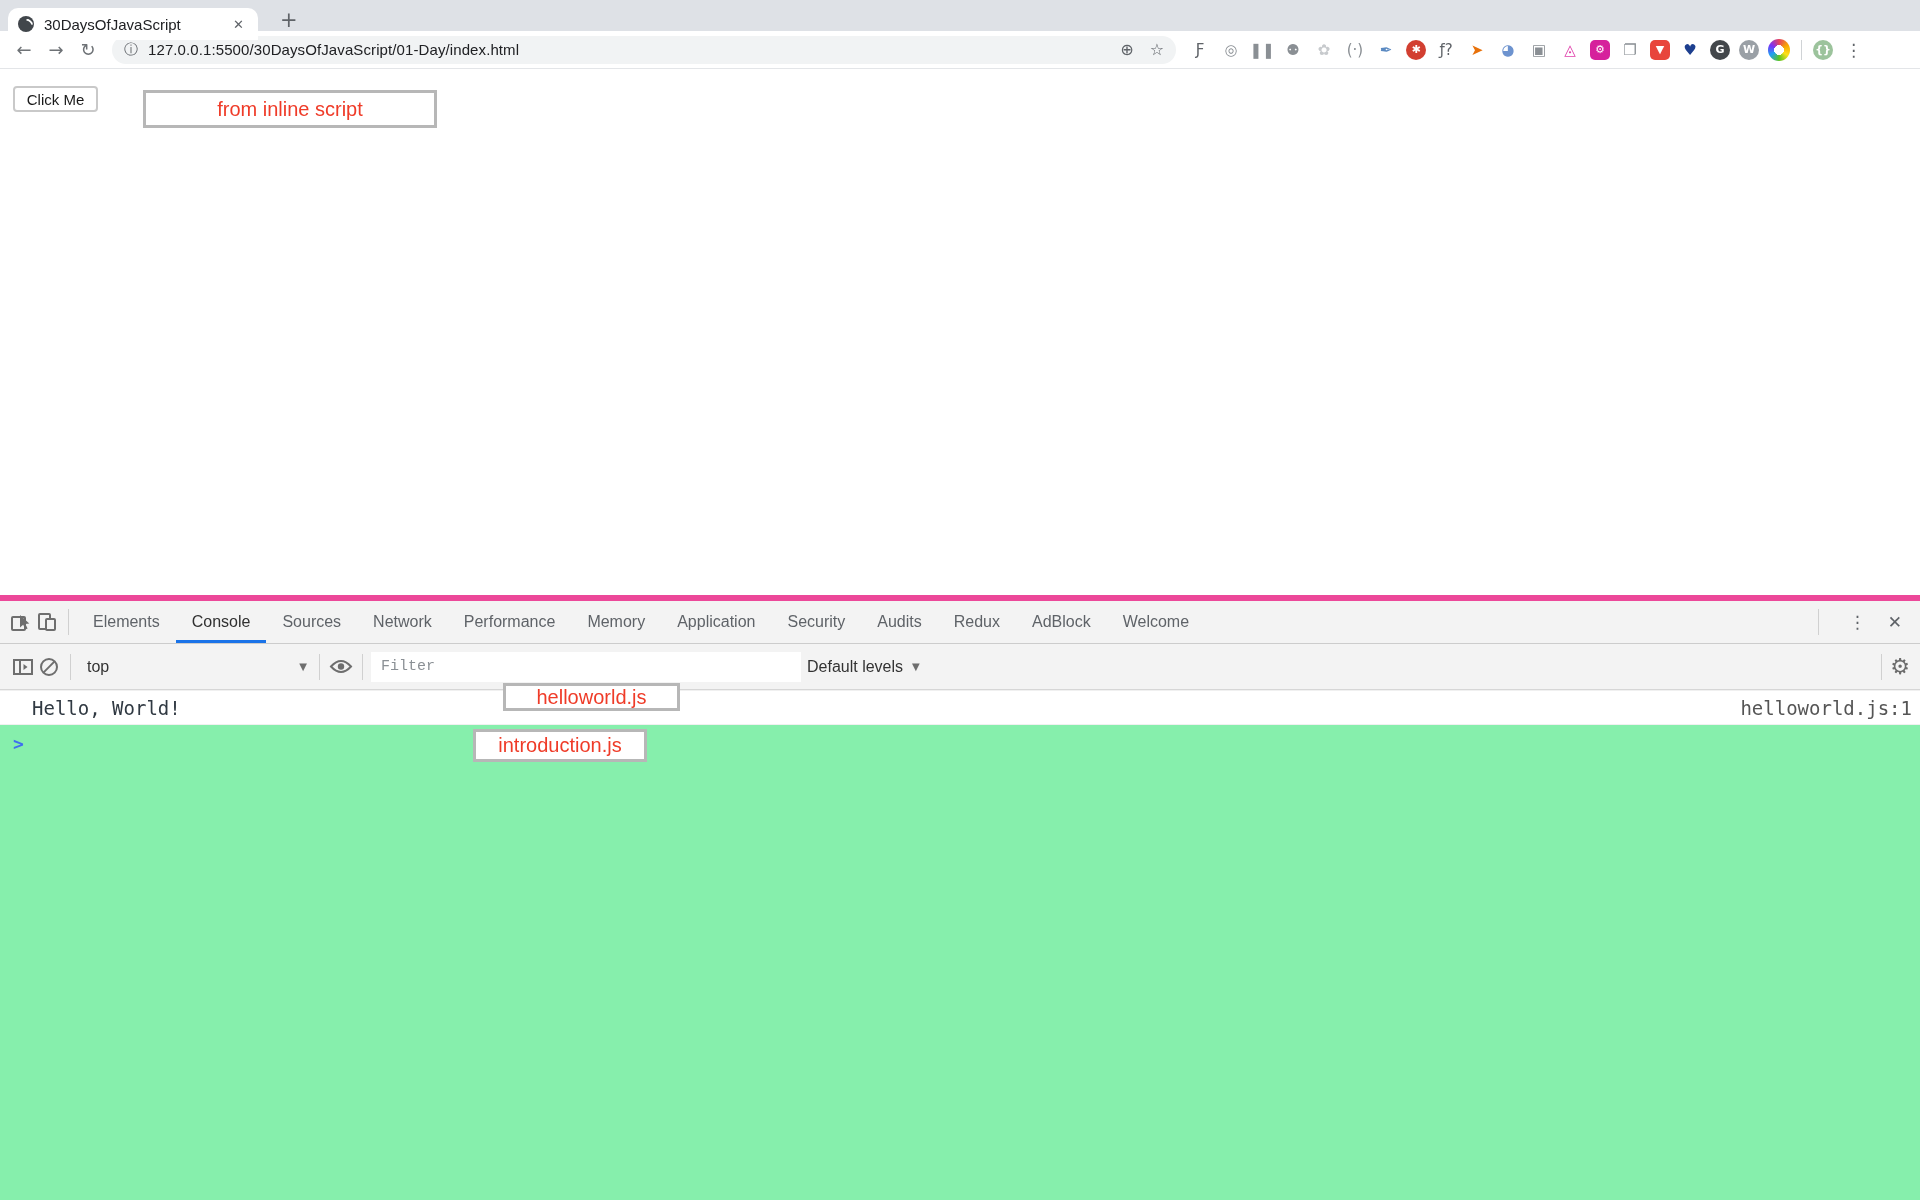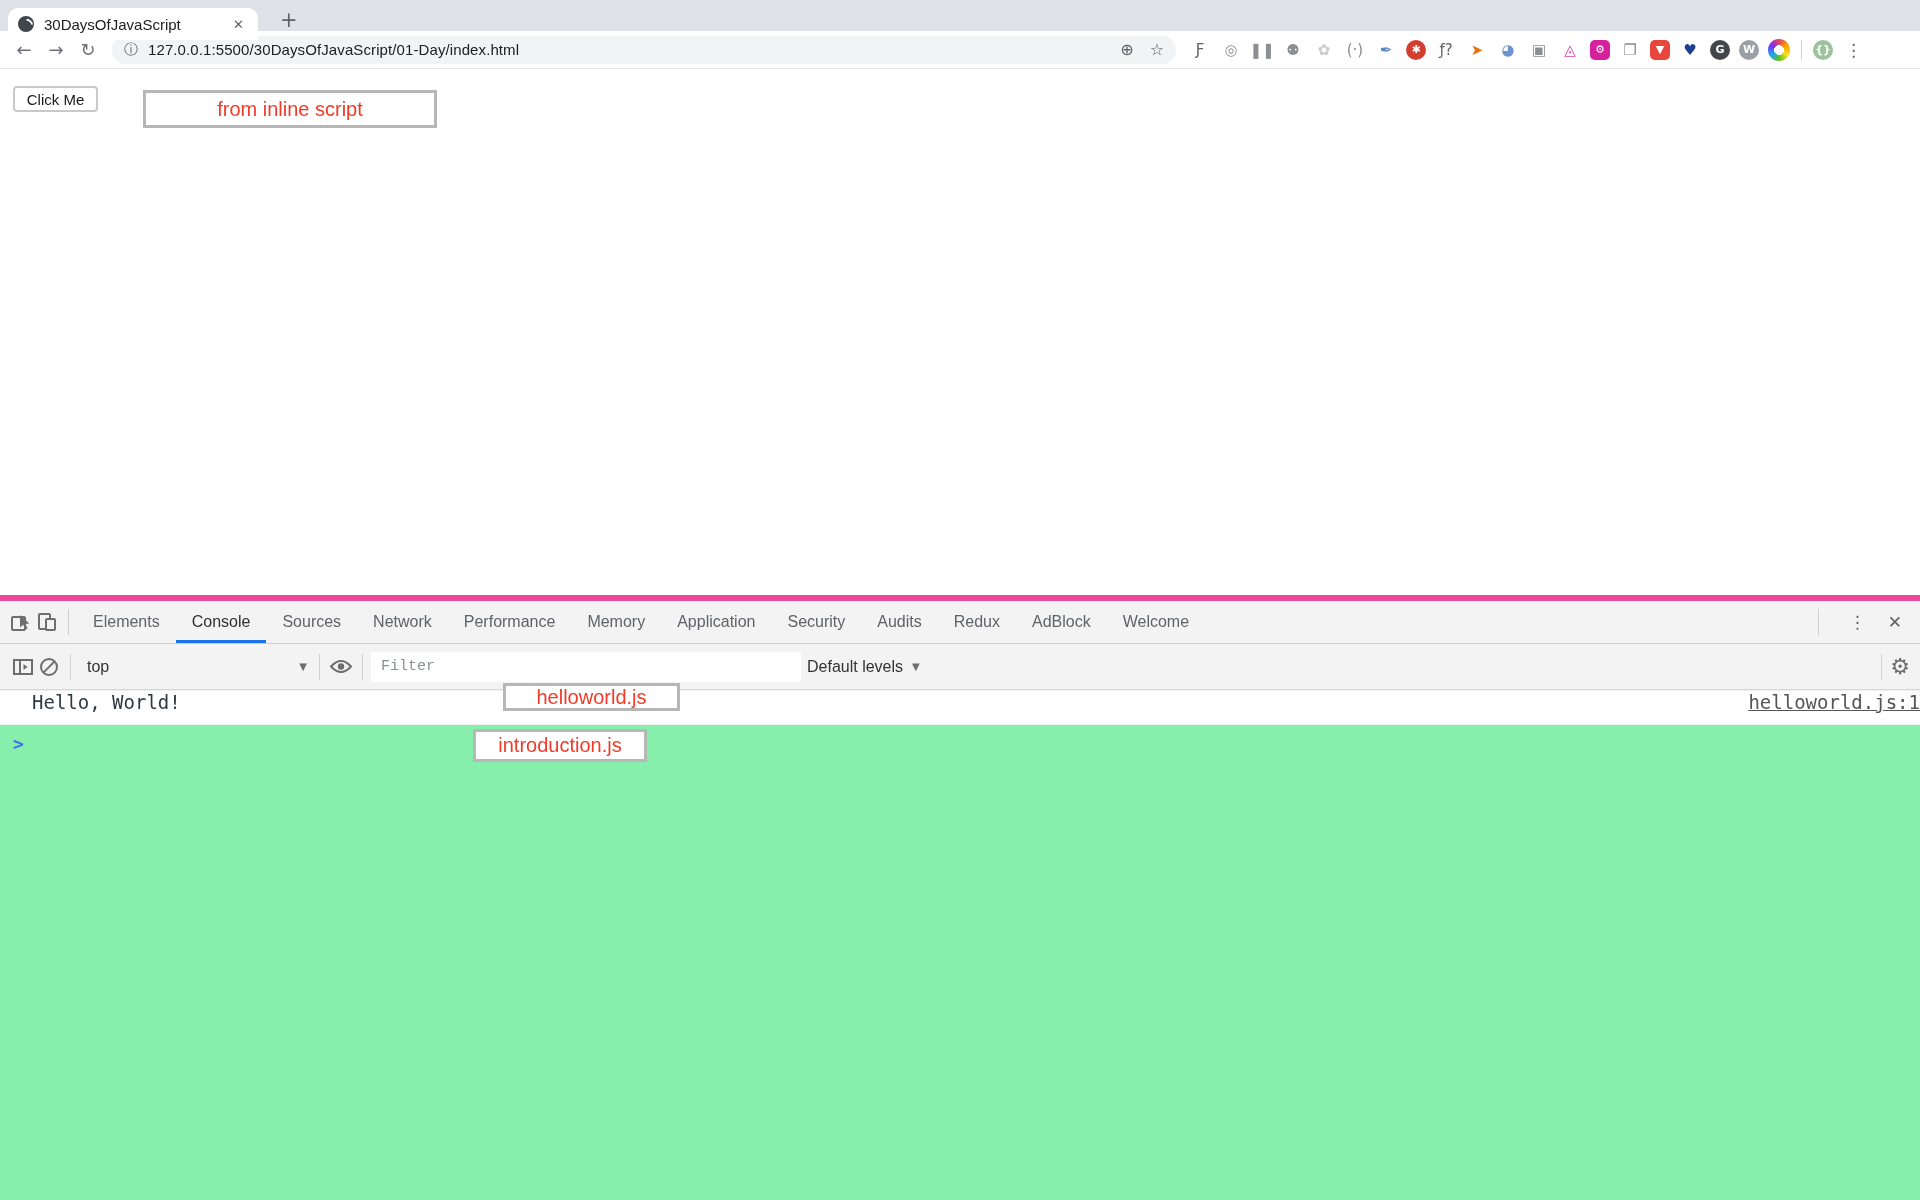--- a/index.html
+++ b/index.html
@@ -72,24 +72,24 @@
        padding:0 4px 0 8px}
   .dd-arrow{font-size:10px;color:#6e6e6e}
   .filter-input{width:430px;height:30px;border:none;background:#fff;font-size:15px;padding:0 10px;color:#333;outline:none;
        font-family:Liberation Mono, monospace}
   .filter-input::placeholder{color:#8b9095}
   .levels{display:flex;align-items:center;gap:9px;font-size:16px;color:#333;margin-left:6px}
   .dt-spacer{flex:1}
   .gear{font-size:22px;color:#6b6b6b}
 
   .console-rows{background:#fff}
-  .console-row{height:35px;border-bottom:1px solid #f0f0f0;display:flex;padding-left:32px;
+  .console-row{height:35px;border-bottom:1px solid #f0f0f0;display:flex;align-items:center;padding-left:32px;
        font-family:"DejaVu Sans Mono","Liberation Mono",monospace;font-size:19px;color:var(--console-text)}
   .console-row:first-child{border-top:1px solid #f0f0f0}
-  .src-link{margin-left:auto;margin-right:0;color:var(--link-gray);text-decoration:underline;
+  .src-link{margin-left:auto;margin-right:8px;color:var(--link-gray);
        font-family:"DejaVu Sans Mono","Liberation Mono",monospace;font-size:19px}
   .prompt{height:36px;display:flex;align-items:center;padding-left:13px}
   .prompt-chevron{font-family:"DejaVu Sans Mono","Liberation Mono",monospace;font-weight:bold;font-size:18px;
        color:var(--prompt-blue)}
 </style>
 </head>
 <body>
 
 <div class="tabstrip">
   <div class="tab">

